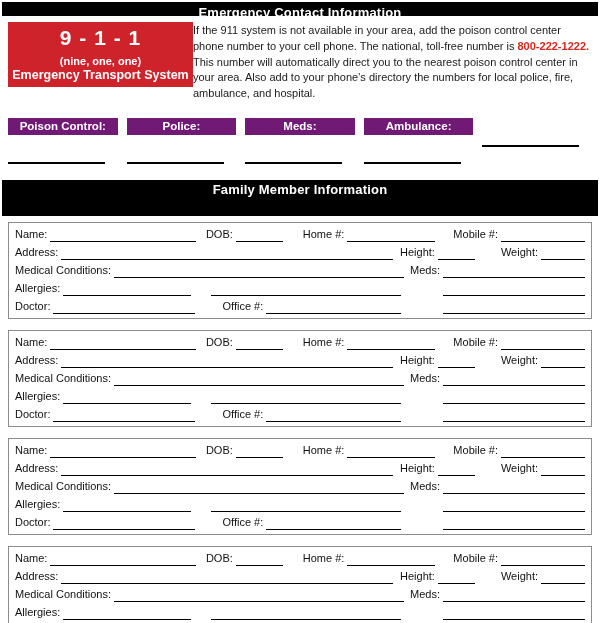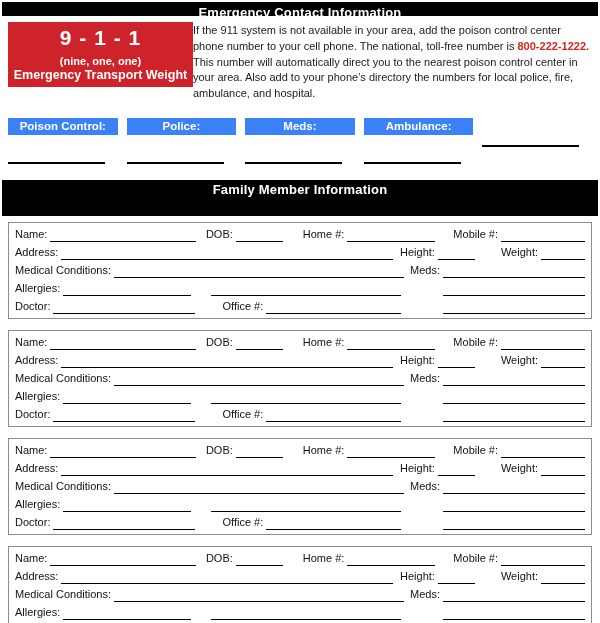--- a/index.html
+++ b/index.html
@@ -30,21 +30,21 @@
   .para911{
     flex:1;padding-left:0;font-size:11px;line-height:15.8px;
     color:#1a1a1a;margin:0;padding-top:1px;
   }
   .para911 .phone{color:var(--red-text);font-weight:bold;}
 
   
   .contacts{display:flex;gap:9px;margin:16px 8px 0 8px;}
   .contact-col{flex:1;}
   .contact-box{
-    background:#3b82f6;color:#fff;font-weight:bold;font-size:11.5px;
+    background:#701a75;color:#fff;font-weight:bold;font-size:11.5px;
     text-align:center;height:17px;line-height:17px;
   }
   .contact-line{margin-top:27px;width:97px;height:0;border-bottom:2px solid #000;}
 
   
   .member{
     border:1px solid var(--block-border);
     margin:6px 8px 0 8px;height:97px;box-sizing:border-box;
     padding:5px 6px 0 6px;background:#fff;
   }
@@ -61,21 +61,21 @@
 </style>
 </head>
 <body>
 
 <div class="bar">Emergency Contact Information</div>
 
 <div class="sec911">
   <div class="redbox">
     <div class="num">9 - 1 - 1</div>
     <div class="phonetic">(nine, one, one)</div>
-    <div class="transport">Emergency Transport Weight</div>
+    <div class="transport">Emergency Transport System</div>
   </div>
   <p class="para911"><span>If the 911 system is not available in your area, add the poison control center phone number to your cell phone. The national, toll-free number is </span><span class="phone">800-222-1222.</span><span> This number will automatically direct you to the nearest poison control center in your area. Also add to your phone’s directory the numbers for local police, fire, ambulance, and hospital.</span></p>
 </div>
 
 <div class="contacts">
     <div class="contact-col">
       <div class="contact-box">Poison Control:</div>
       <div class="contact-line"></div>
     </div>
     <div class="contact-col">

